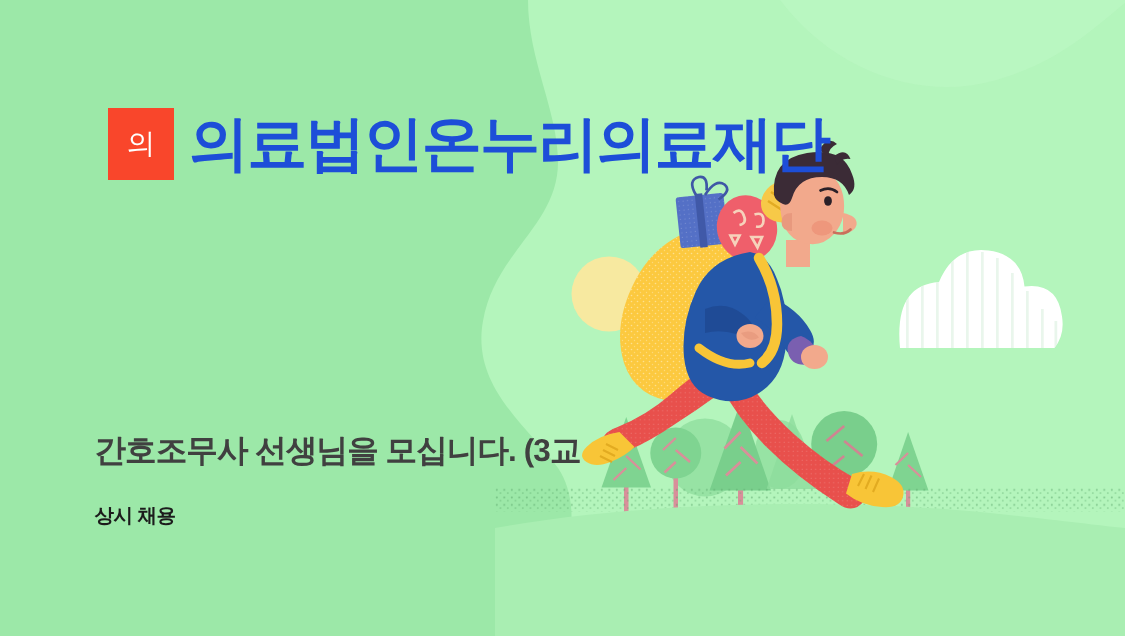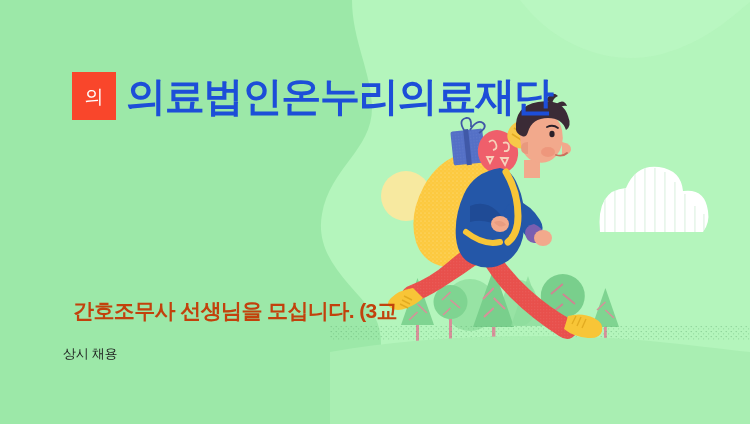--- a/index.html
+++ b/index.html
@@ -70,32 +70,32 @@
   }
 
   
   #text-block {
     position: absolute;
     left: 63px;
     top: 288px;
     z-index: 5;
   }
   #job-title {
-    color: #c2410c;
+    color: #404040;
     font-size: 21px;
     font-weight: 700;
     line-height: 1.25;
     letter-spacing: -0.6px;
     white-space: nowrap;
-    margin: 10px;
+    margin: 0;
   }
   #employment-type {
     color: #1c1c1c;
     font-size: 13px;
-    font-weight: 400;
+    font-weight: 700;
     line-height: 1.2;
     letter-spacing: -0.3px;
     white-space: nowrap;
     margin: 22px 0 0 0;
   }
 </style>
 </head>
 <body>
 
 <div id="card">

